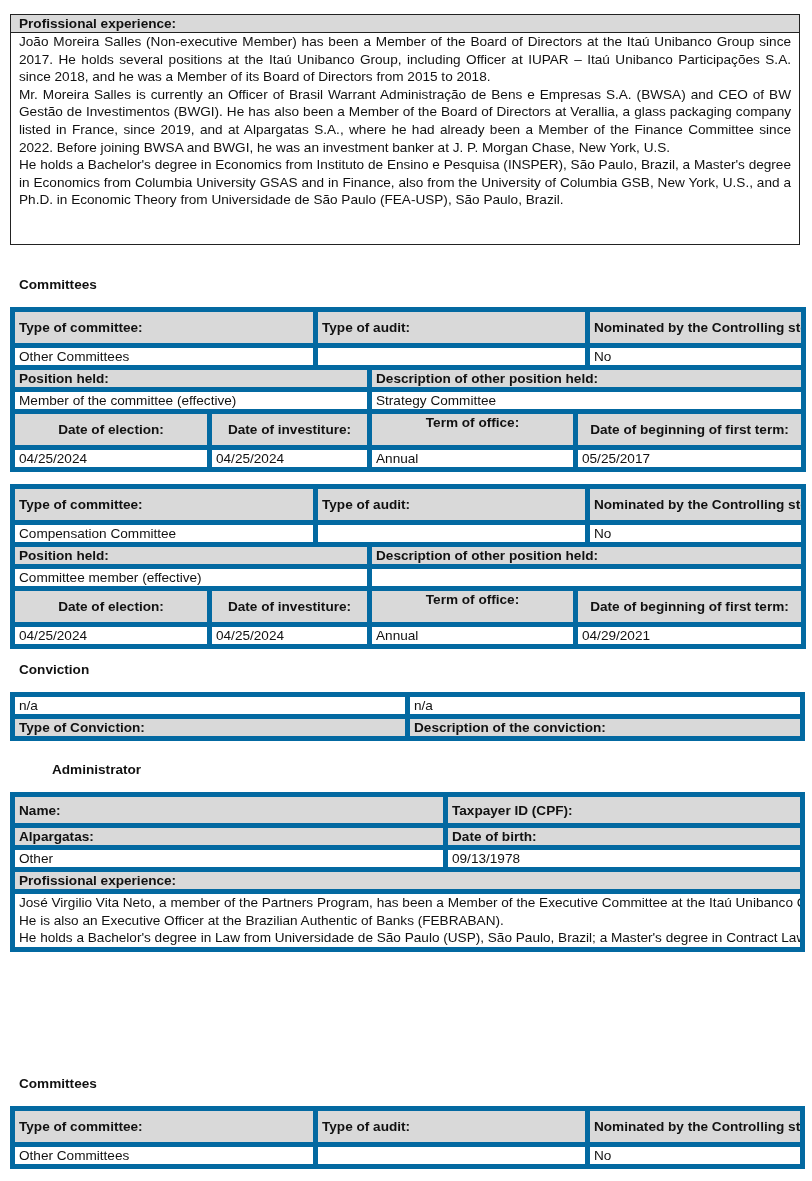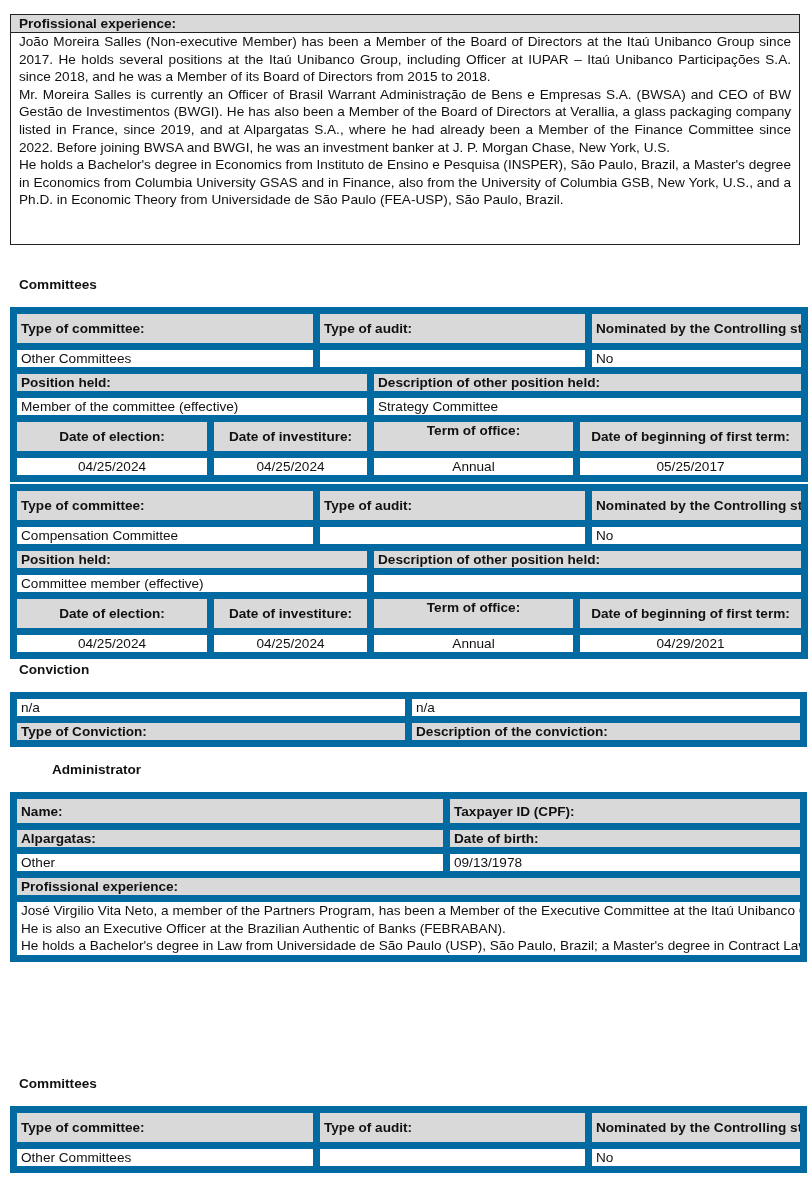--- a/index.html
+++ b/index.html
@@ -4,23 +4,23 @@
 <style>
   html, body { margin:0; padding:0; background:#ffffff; }
   body { width:812px; height:1181px; position:relative; overflow:hidden;
          font-family:"Liberation Sans", sans-serif; font-size:13.6px; color:#111; }
   .box { position:absolute; left:10px; width:790px; border:1px solid #222; box-sizing:border-box; }
   .hdr { background:#d9d9d9; font-weight:bold; padding:0 8px; line-height:17px; border-bottom:1px solid #222; }
   .para { padding:0 8px 0 8px; line-height:17.6px; text-align:justify; }
   .para p { margin:0; }
   .section-title { position:absolute; left:19px; font-weight:bold; font-size:13.6px; }
   table.grid { position:absolute; left:10px; width:791px; border-collapse:collapse; table-layout:fixed; }
-  table.grid td { border:7px solid #0369a1; padding:0 4px; line-height:17px; vertical-align:middle; overflow:hidden; white-space:nowrap; }
+  table.grid td { border:5px solid #0369a1; padding:0 4px; line-height:17px; vertical-align:middle; overflow:hidden; white-space:nowrap; }
   td.h { background:#d9d9d9; font-weight:bold; }
-  td.c { text-align:center;margin-left:6px; }
+  td.c { text-align:left;margin-left:6px; }
   td.hc { background:#d9d9d9; font-weight:bold; text-align:center; white-space:normal; }
   td.wrap { white-space:normal; }
 </style>
 </head>
 <body>
 
 <div class="box" style="top:14px; height:231px;">
   <div class="hdr">Profissional experience:</div>
   <div class="para">
     <p>João Moreira Salles (Non-executive Member) has been a Member of the Board of Directors at the Itaú Unibanco Group since 2017. He holds several positions at the Itaú Unibanco Group, including Officer at IUPAR – Itaú Unibanco Participações S.A. since 2018, and he was a Member of its Board of Directors from 2015 to 2018.</p>

